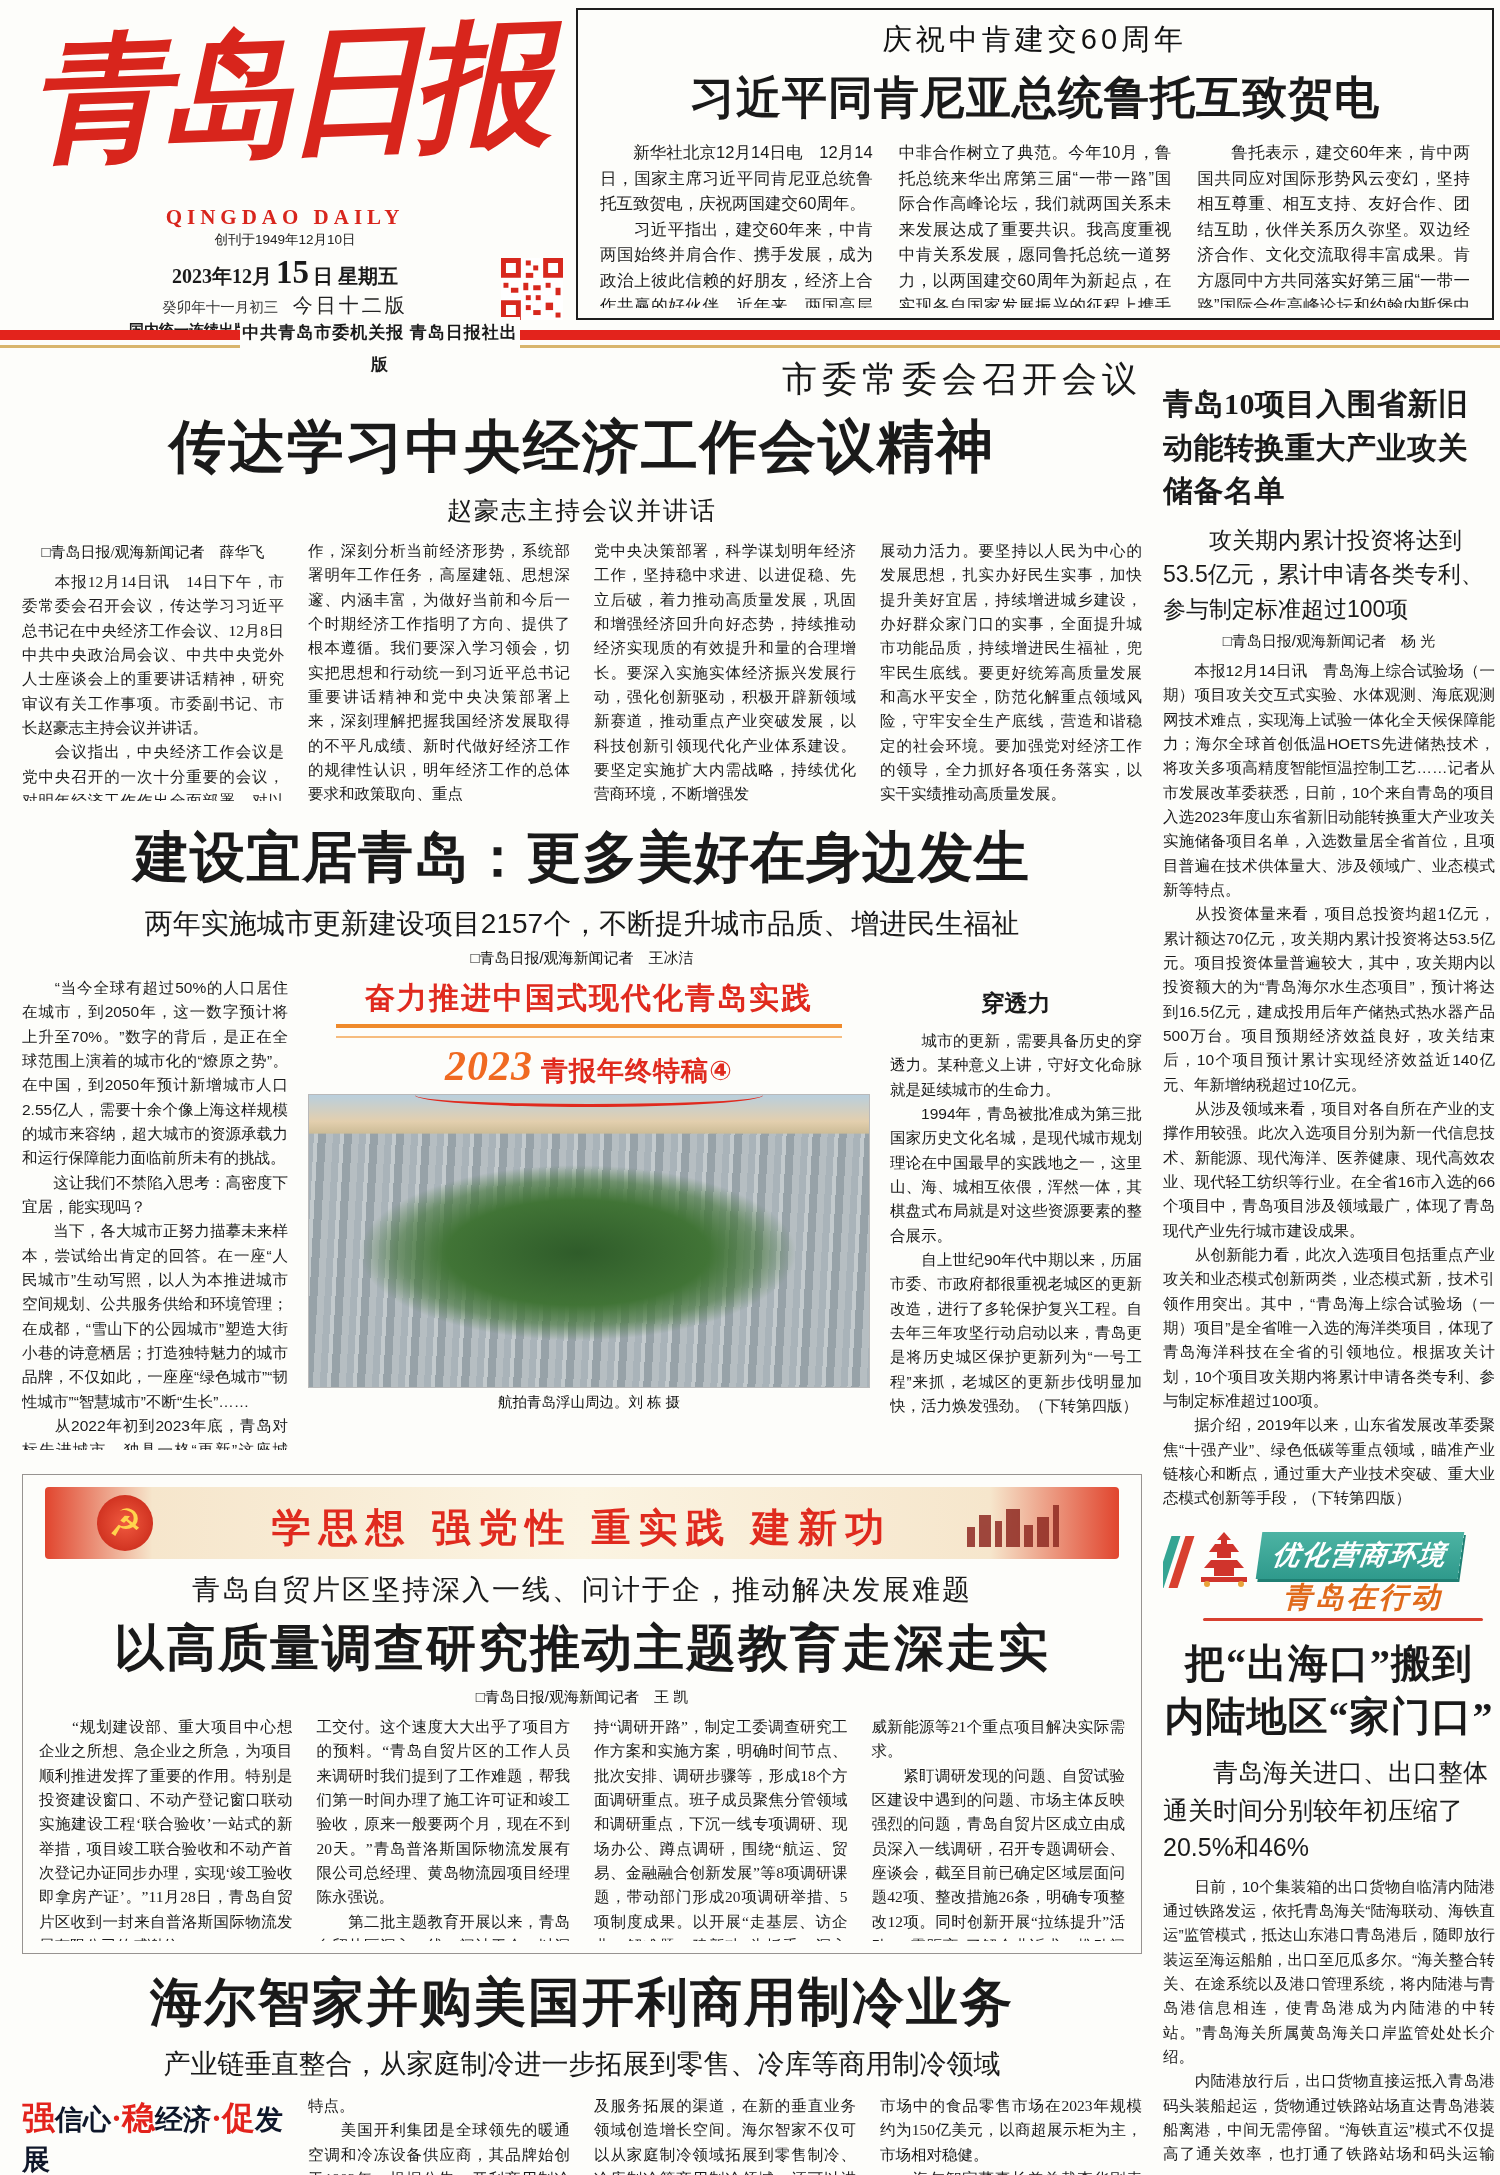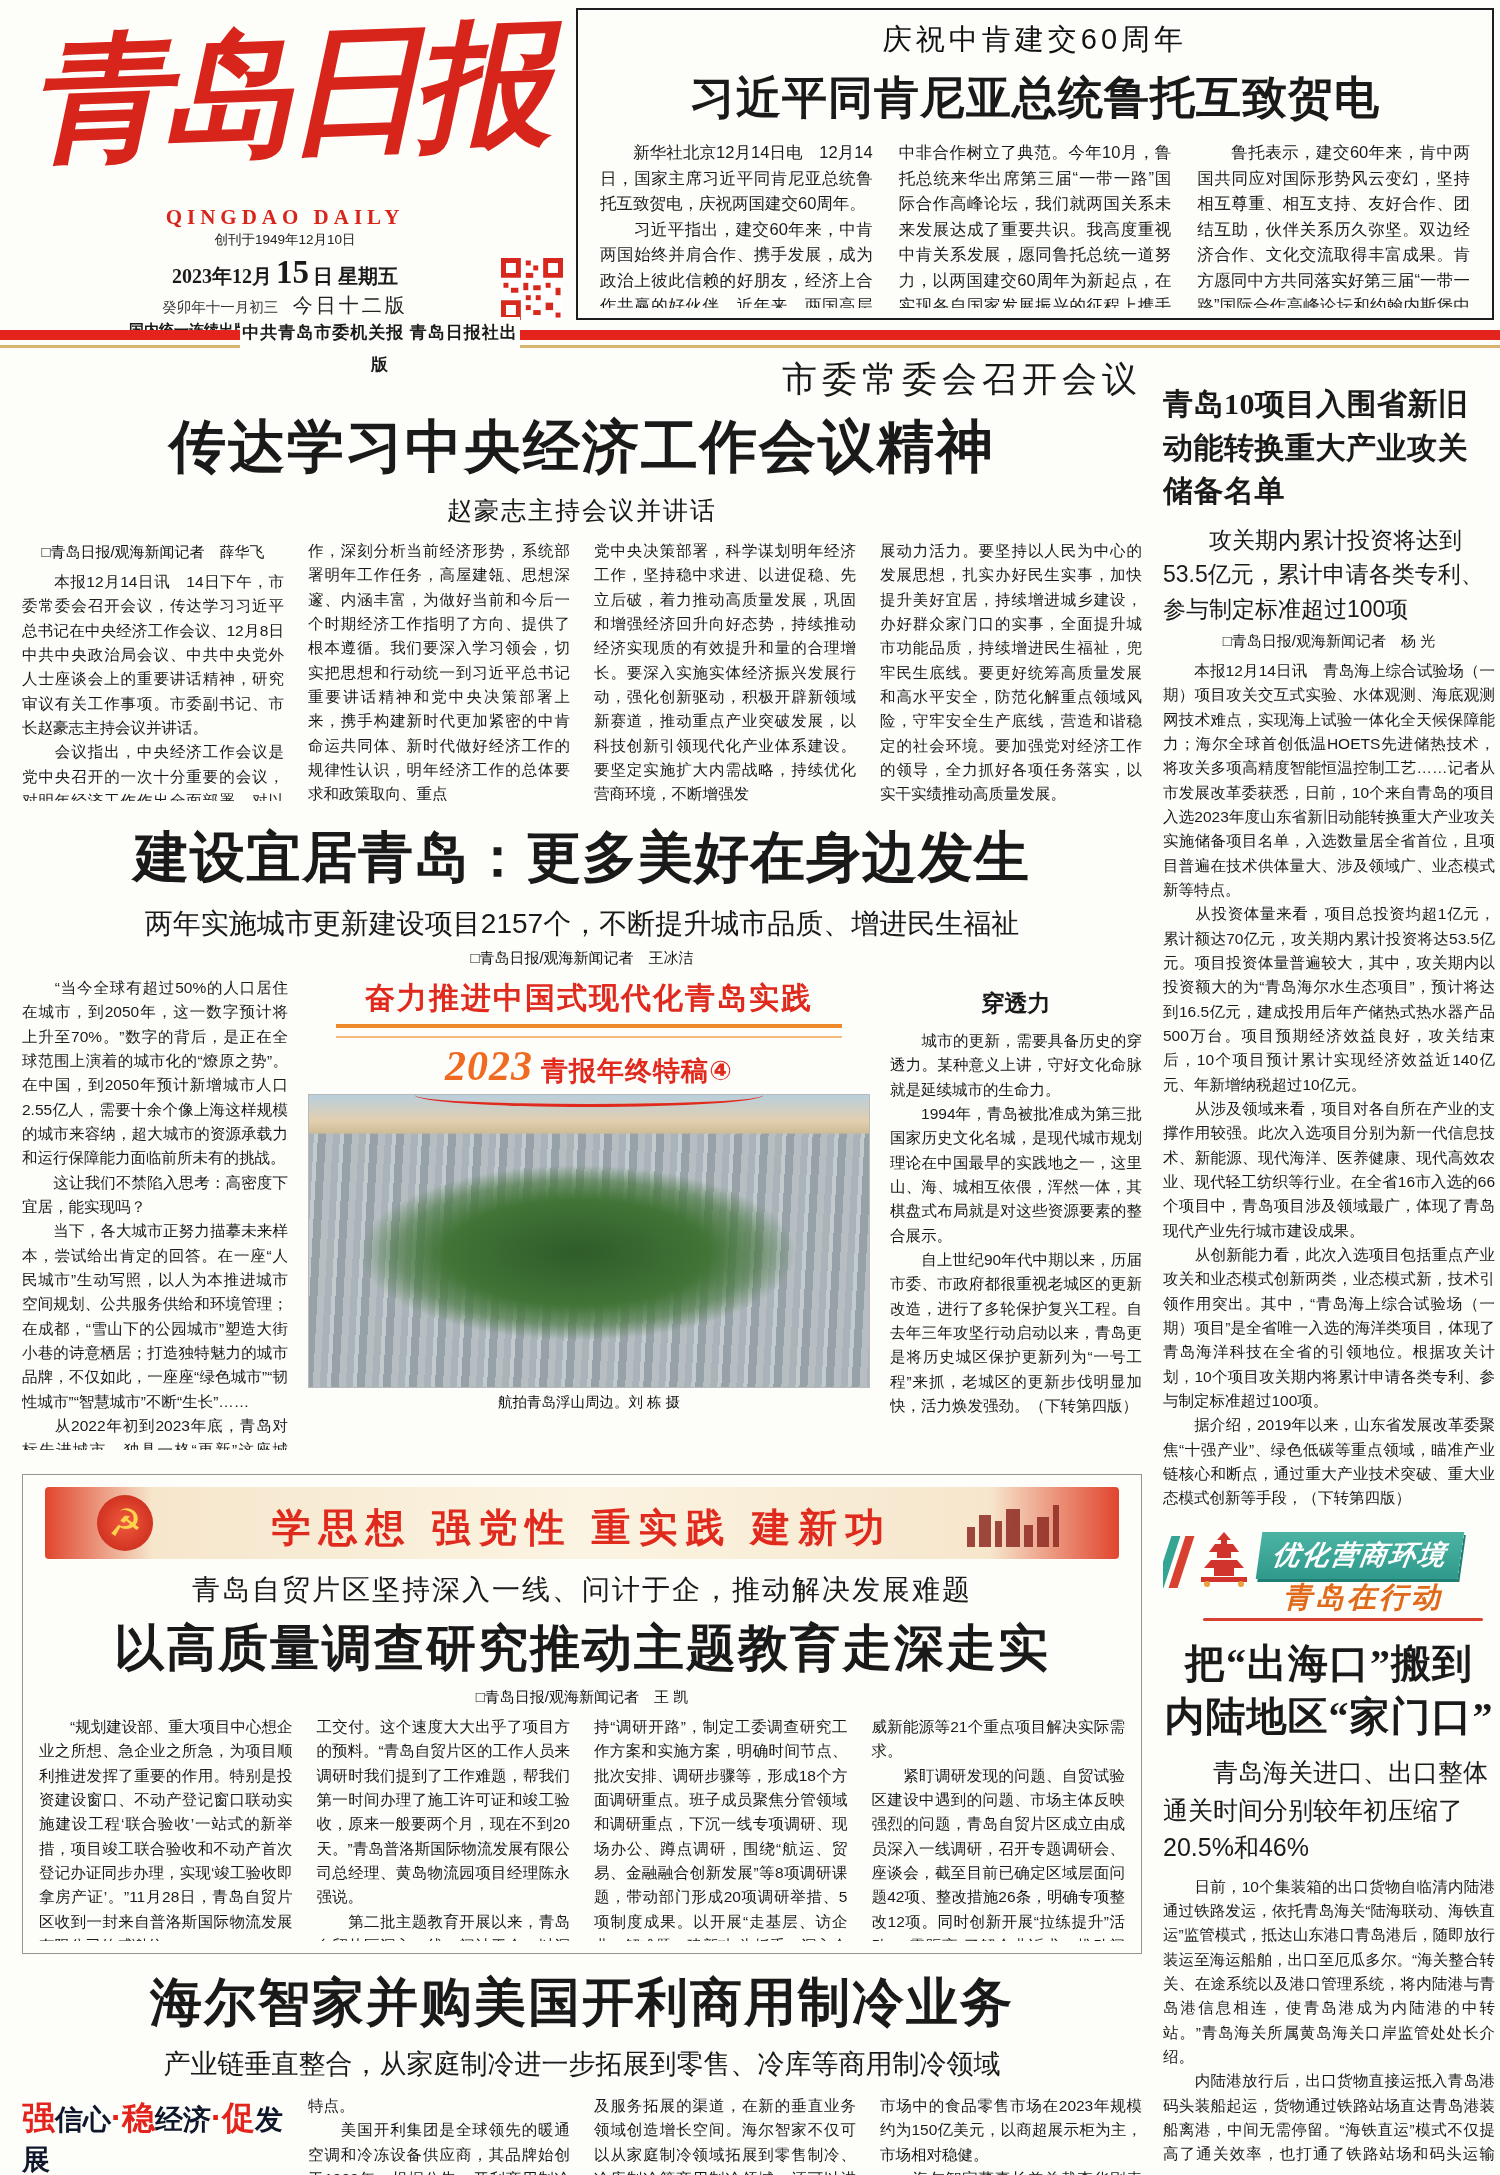--- a/index.html
+++ b/index.html
@@ -38,21 +38,21 @@
   
   .byline{text-align:center;font-size:15px;margin:4px 0 8px;color:#111;}
   .bodytext{font-size:15.5px;line-height:1.57;text-align:justify;white-space:pre-line;}
   .serifh{font-family:"Liberation Serif","DejaVu Serif",serif;}
 
   
   .main-left{position:absolute;left:22px;top:356px;width:1120px;}
   .secA-kicker{text-align:right;font-size:35px;letter-spacing:5px;}
   .secA-headline{text-align:center;font-size:57px;font-weight:900;letter-spacing:2px;margin:6px 0 8px;}
   .secA-sub{text-align:center;font-size:25px;letter-spacing:2px;margin-bottom:12px;}
-  .cols4{display:flex;gap:24px;}
+  .cols4{display:flex;gap:24px;font-family:Liberation Serif, serif;}
   .col{flex:1;}
   .secA-body{height:262px;overflow:hidden;}
 
   .secB{margin-top:20px;}
   .secB-headline{text-align:center;font-size:55px;font-weight:900;letter-spacing:1px;}
   .secB-sub{text-align:center;font-size:28px;margin:10px 0 6px;}
   .secB-row{display:flex;gap:20px;height:474px;overflow:hidden;margin-top:6px;}
   .secB-left{width:266px;overflow:hidden;}
   .secB-center{width:562px;}
   .secB-right{flex:1;overflow:hidden;}
@@ -175,21 +175,21 @@
     <div class="secA">
       <div class="secA-kicker">市委常委会召开会议</div>
       <div class="secA-headline serifh">传达学习中央经济工作会议精神</div>
       <div class="secA-sub">赵豪志主持会议并讲话</div>
       <div class="cols4 secA-body">
         <div class="col">
           <div class="byline">□青岛日报/观海新闻记者　薛华飞</div>
           <div class="bodytext">　　本报12月14日讯　14日下午，市委常委会召开会议，传达学习习近平总书记在中央经济工作会议、12月8日中共中央政治局会议、中共中央党外人士座谈会上的重要讲话精神，研究审议有关工作事项。市委副书记、市长赵豪志主持会议并讲话。
 　　会议指出，中央经济工作会议是党中央召开的一次十分重要的会议，对明年经济工作作出全面部署，对以中国式现代化全面推进强国建设、具有十分重大的意义。习近平总书记的重要讲话，全面总结今年经济工</div>
         </div>
-        <div class="col bodytext">作，深刻分析当前经济形势，系统部署明年工作任务，高屋建瓴、思想深邃、内涵丰富，为做好当前和今后一个时期经济工作指明了方向、提供了根本遵循。我们要深入学习领会，切实把思想和行动统一到习近平总书记重要讲话精神和党中央决策部署上来，携手构建新时代更加紧密的中肯命运共同体、新时代做好经济工作的规律性认识，明年经济工作的总体要求和政策取向、重点</div>
+        <div class="col bodytext">作，深刻分析当前经济形势，系统部署明年工作任务，高屋建瓴、思想深邃、内涵丰富，为做好当前和今后一个时期经济工作指明了方向、提供了根本遵循。我们要深入学习领会，切实把思想和行动统一到习近平总书记重要讲话精神和党中央决策部署上来，深刻理解把握我国经济发展取得的不平凡成绩、新时代做好经济工作的规律性认识，明年经济工作的总体要求和政策取向、重点</div>
         <div class="col bodytext">党中央决策部署，科学谋划明年经济工作，坚持稳中求进、以进促稳、先立后破，着力推动高质量发展，巩固和增强经济回升向好态势，持续推动经济实现质的有效提升和量的合理增长。要深入实施实体经济振兴发展行动，强化创新驱动，积极开辟新领域新赛道，推动重点产业突破发展，以科技创新引领现代化产业体系建设。要坚定实施扩大内需战略，持续优化营商环境，不断增强发</div>
         <div class="col bodytext">展动力活力。要坚持以人民为中心的发展思想，扎实办好民生实事，加快提升美好宜居，持续增进城乡建设，办好群众家门口的实事，全面提升城市功能品质，持续增进民生福祉，兜牢民生底线。要更好统筹高质量发展和高水平安全，防范化解重点领域风险，守牢安全生产底线，营造和谐稳定的社会环境。要加强党对经济工作的领导，全力抓好各项任务落实，以实干实绩推动高质量发展。
 　　会议还研究了其他事项。</div>
       </div>
     </div>
 
     <div class="secB">
       <div class="secB-headline serifh">建设宜居青岛：更多美好在身边发生</div>
       <div class="secB-sub">两年实施城市更新建设项目2157个，不断提升城市品质、增进民生福祉</div>
       <div class="byline">□青岛日报/观海新闻记者　王冰洁</div>

